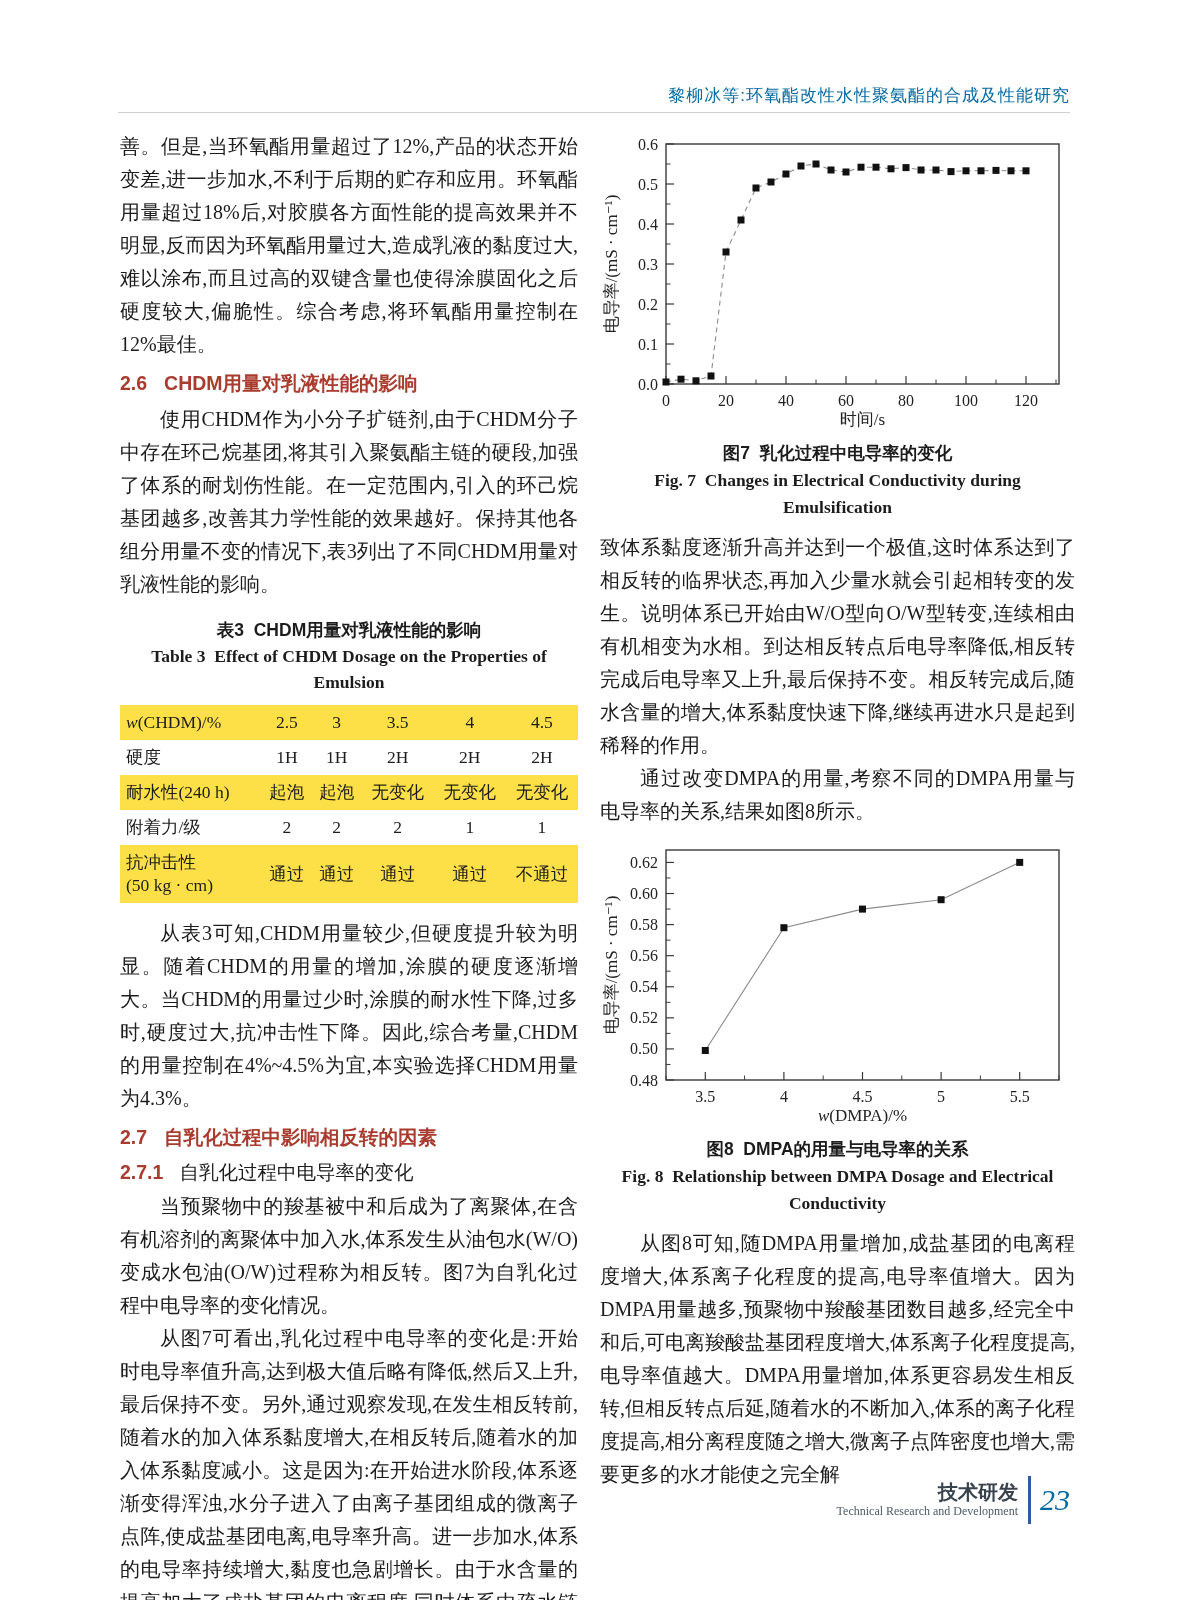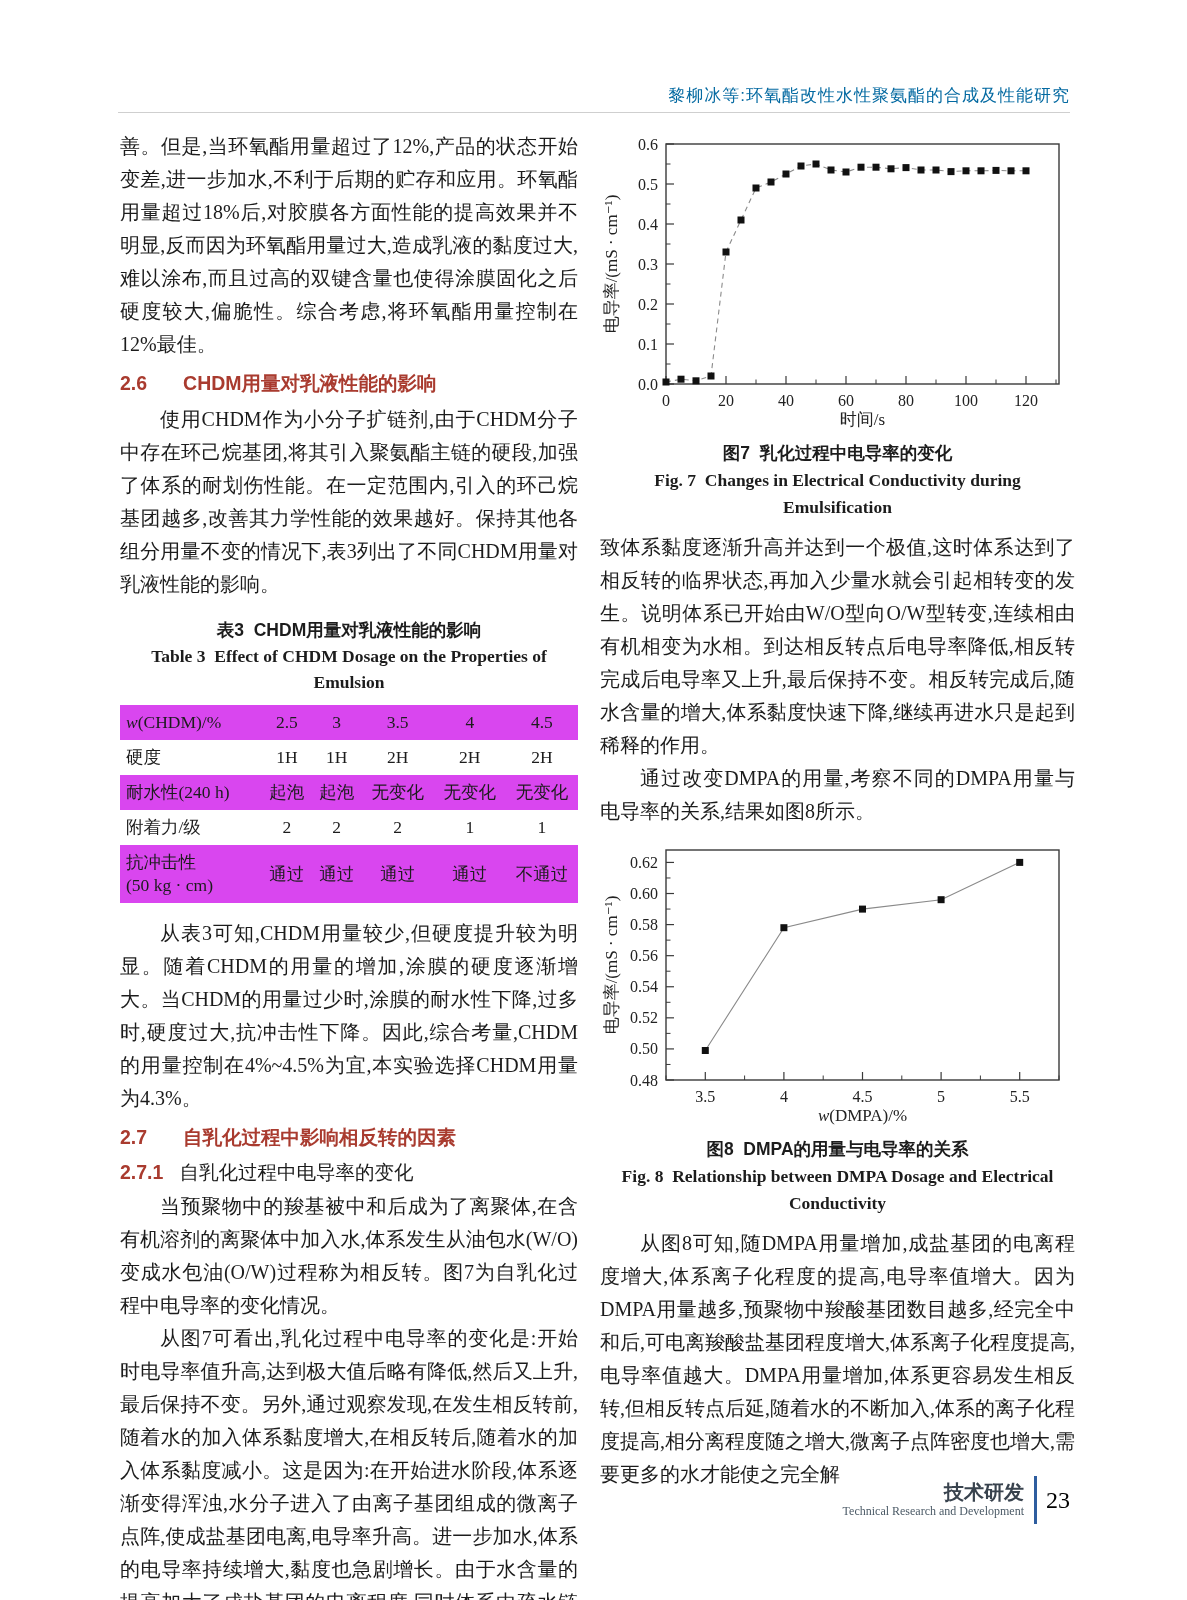--- a/index.html
+++ b/index.html
@@ -12,47 +12,47 @@
   .head-rule{position:absolute;top:112px;left:118px;right:117px;border-top:1.5px solid #cfcfcf;}
   
   .cols{position:absolute;top:130px;left:120px;display:flex;gap:22px;}
   .col-left{width:458px;}
   .col-right{width:475px;}
   p.body{font-size:20px;line-height:33px;text-align:justify;margin:0;}
   p.indent{text-indent:2em;}
   
   .sec-head{font-family:"Liberation Sans","DejaVu Sans",sans-serif;font-weight:bold;
       font-size:19.5px;color:#a93b2f;margin:7px 0 5px 0;line-height:30px;}
-  .sec-head .num{margin-right:36px;}
+  .sec-head .num{margin-right:17px;}
   .subsec-head{font-size:19.5px;margin:4px 0 2px 0;line-height:31px;}
   .subsec-head .num{font-family:"Liberation Sans","DejaVu Sans",sans-serif;font-weight:600;
       color:#a93b2f;margin-right:16px;}
   .subsec-head .ttl{color:#1c1c1c;}
   
   .tbl-title{margin-top:16px;text-align:center;font-weight:bold;font-size:17.5px;line-height:26px;}
   .tbl-title .zh{font-family:"Liberation Sans","DejaVu Sans",sans-serif;}
   .tbl-title .en{font-family:"Liberation Serif","DejaVu Serif",serif;}
   table.t3{width:100%;border-collapse:collapse;margin:10px 0 14px 0;font-size:17.5px;}
   table.t3 td{padding:6px 2px;text-align:center;line-height:23px;}
   table.t3 td.row-label{text-align:left;width:31%;padding-left:6px;}
-  table.t3 tr.shaded{background:#d946ef;}
+  table.t3 tr.shaded{background:#fde047;}
   
   .fig-caption{text-align:center;font-weight:bold;font-size:17.5px;line-height:27px;margin:4px 0 10px 0;}
   .fig-caption .zh{font-family:"Liberation Sans","DejaVu Sans",sans-serif;}
   .fig-caption .en{font-family:"Liberation Serif","DejaVu Serif",serif;}
   figure{margin:0;padding:0;}
   svg text{font-family:"Liberation Serif","DejaVu Serif",serif;fill:#222;}
   
   .footer{position:absolute;top:1476px;right:117px;display:flex;align-items:center;}
   .footer .labels{text-align:right;margin-right:10px;}
   .footer .zh{font-family:"Liberation Sans","DejaVu Sans",sans-serif;font-weight:bold;
       font-size:20px;color:#39434e;line-height:22px;}
   .footer .en{font-size:12px;color:#4b5a66;line-height:16px;}
   .footer .bar{width:3px;height:48px;background:#2e5d9f;margin-right:9px;}
-  .footer .pageno{font-size:24px;color:#000000;}
+  .footer .pageno{font-size:30px;color:#0369a1;font-style:italic;}
 </style>
 </head>
 <body>
 
 <div id="page">
 
   <div class="running-head">黎柳冰等:环氧酯改性水性聚氨酯的合成及性能研究</div>
   <div class="head-rule"></div>
 
   <div class="cols">

